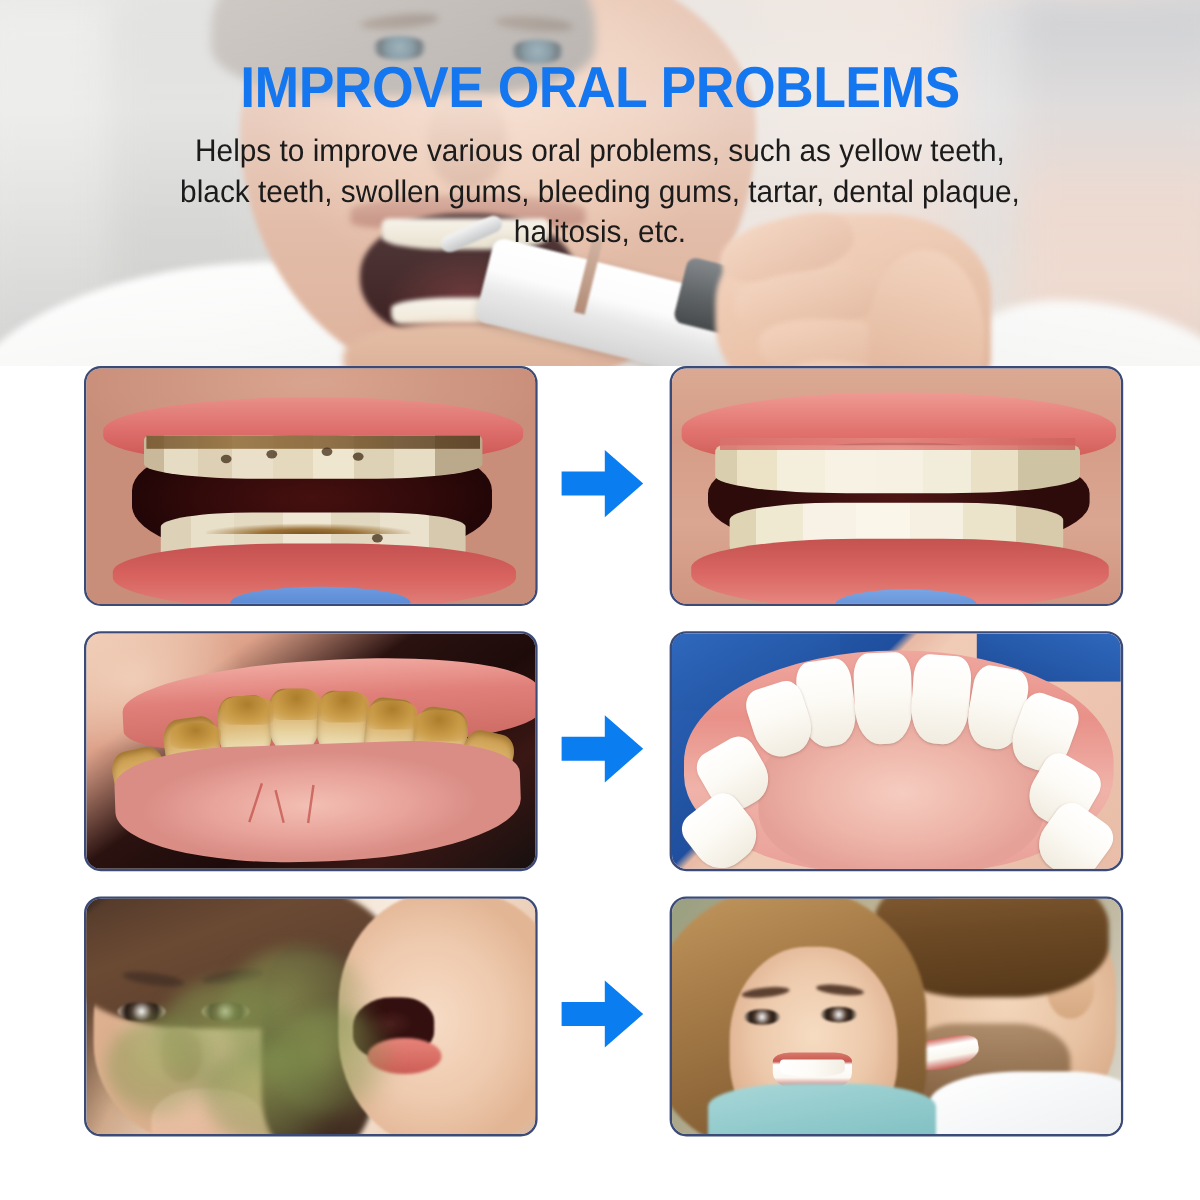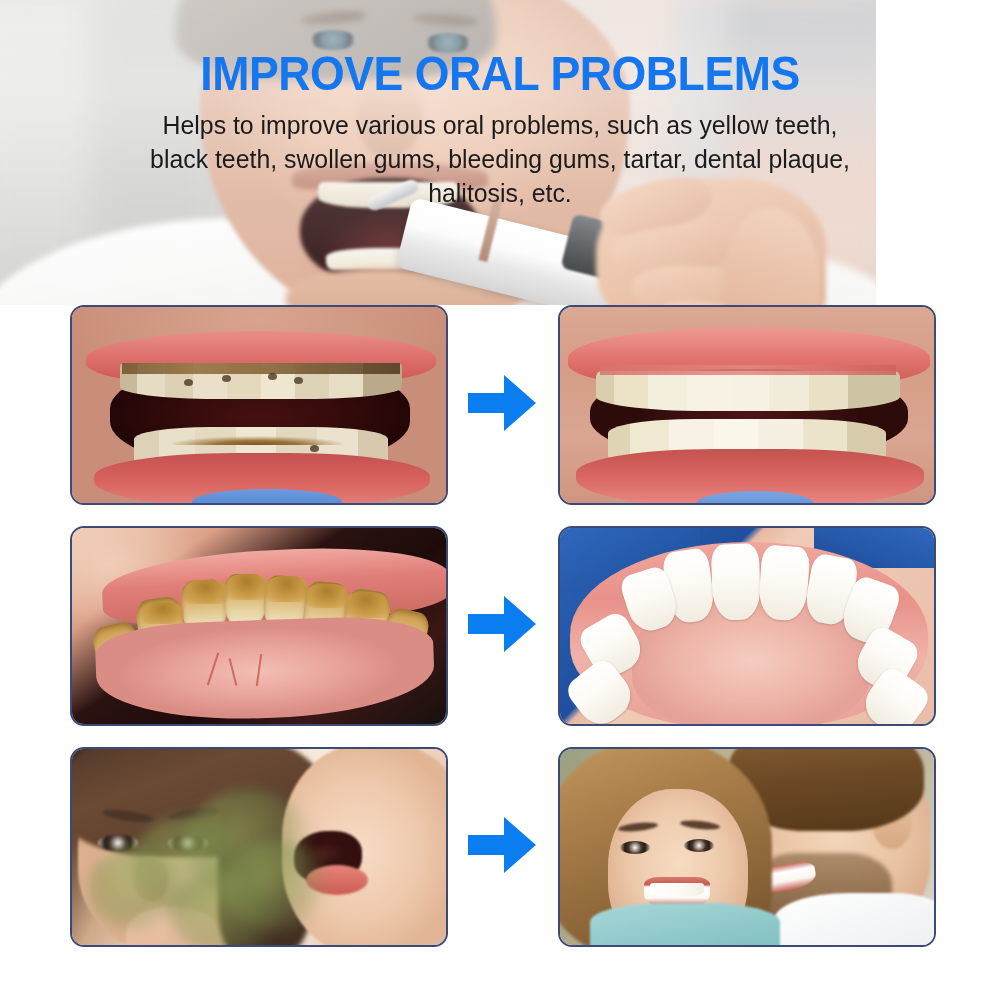--- a/index.html
+++ b/index.html
@@ -8,21 +8,21 @@
     width:1000px; height:1000px;
     background:#ffffff;
     font-family:"Liberation Sans", sans-serif;
     overflow:hidden;
   }
 
   #page { position:relative; width:1000px; height:1000px; background:#fff; }
 
   
   .hero {
-    position:absolute; left:0; top:0; width:876px; height:305px;
+    position:absolute; left:0; top:0; width:1000px; height:305px;
     overflow:hidden;
     background:
       radial-gradient(ellipse 120px 130px at 640px 255px, rgba(255,255,255,.55) 0%, rgba(255,255,255,0) 70%),
       linear-gradient(100deg, #dededc 0%, #d9d9d7 18%, #cfcfcd 30%, #d6d3cf 42%, #e3dcd6 55%, #eadcd4 70%, #e6d4cc 84%, #c9c9cb 100%);
   }
   
   .hero-bg-strip {
     position:absolute; top:0; bottom:0;
     filter:blur(14px);
   }

